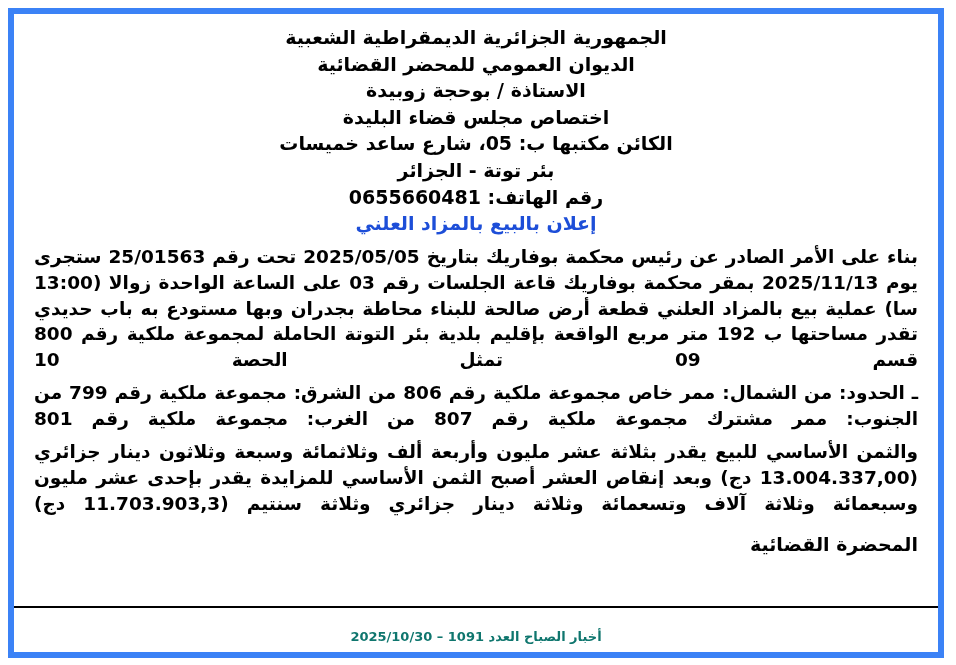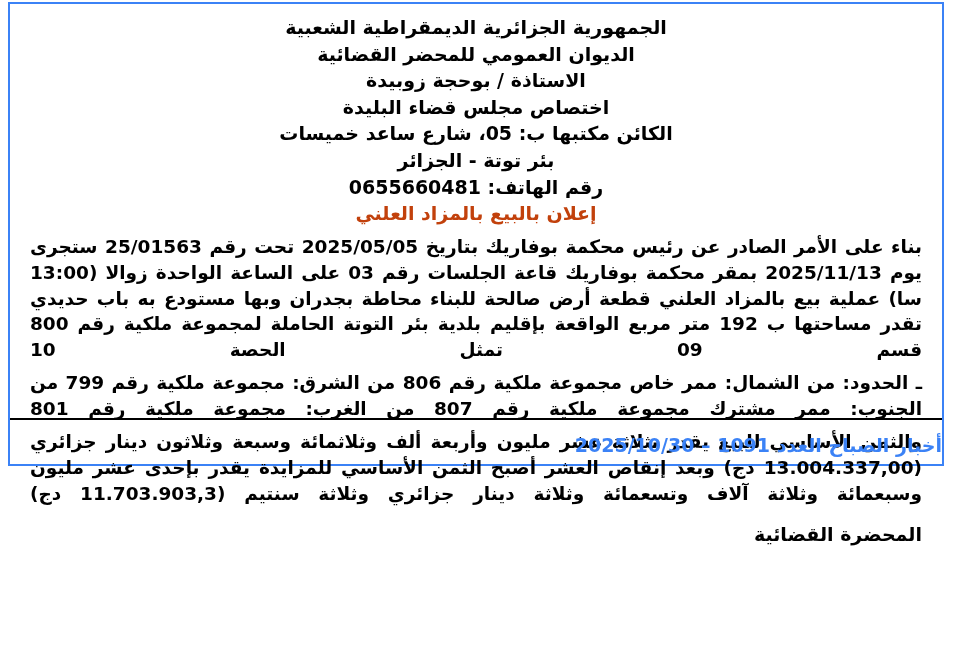--- a/index.html
+++ b/index.html
@@ -13,24 +13,24 @@
   .page {
     position: relative;
     width: 956px;
     height: 665px;
     background: #ffffff;
     overflow: hidden;
   }
   .notice {
     position: absolute;
     left: 8px;
-    top: 2px;
+    top: 8px;
     width: 936px;
-    height: 464px;
-    border: 2px solid #3b82f6;
+    height: 650px;
+    border: 6px solid #3b82f6;
     box-sizing: border-box;
     background: #ffffff;
   }
   .inner {
     padding: 10px 20px 0 20px;
     box-sizing: border-box;
   }
   .header-block {
     text-align: center;
     font-weight: bold;
@@ -43,21 +43,21 @@
   }
   .phone-line {
     direction: ltr;
     unicode-bidi: isolate;
   }
   .title-line {
     text-align: center;
     font-weight: bold;
     font-size: 19px;
     line-height: 1.4;
-    color: #c2410c;
+    color: #1d4ed8;
     margin-bottom: 2px;
   }
   .body-text {
     direction: rtl;
     text-align: justify;
     text-align-last: justify;
     font-weight: bold;
     font-size: 18.5px;
     line-height: 1.40;
     color: #000000;
@@ -82,24 +82,24 @@
     left: 0;
     right: 0;
     bottom: 44px;
     border-top: 2px solid #000;
   }
   .footer {
     position: absolute;
     left: 0;
     right: 0;
     bottom: 8px;
-    text-align: right;
+    text-align: center;
     font-weight: bold;
-    font-size: 19px;
-    color: #3b82f6;
+    font-size: 13px;
+    color: #0f766e;
   }
   .footer span {
     display: inline-block;
   }
 </style>
 </head>
 <body>
 
 <div class="page">
   <div class="notice">

